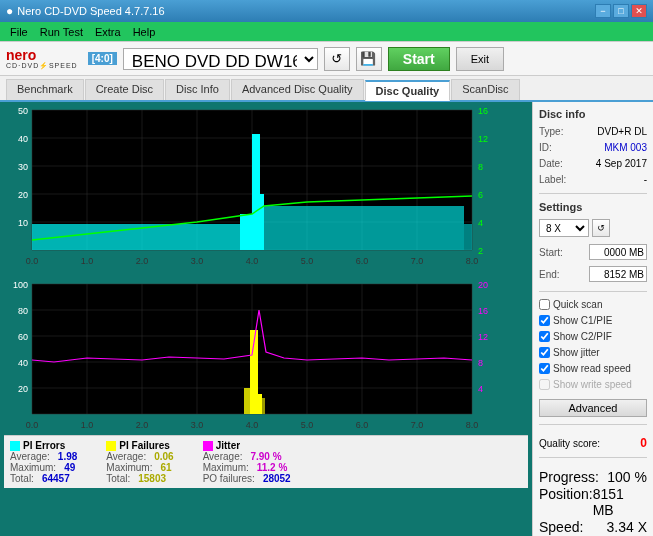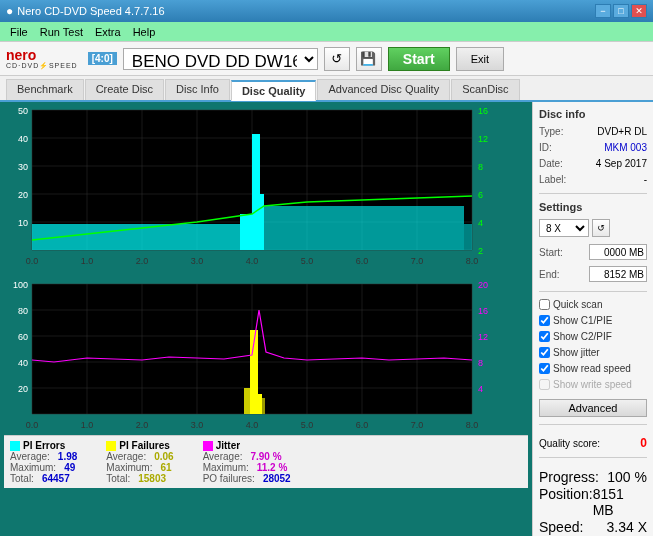--- a/index.html
+++ b/index.html
@@ -6,21 +6,21 @@
     body { width: 653px; height: 536px; font-family: 'Segoe UI', Tahoma, Arial, sans-serif; font-size: 11px; background: #f0f0f0; overflow: hidden; }
     
     
     .title-bar { background: linear-gradient(to bottom, #4a9fd4, #2d7db3); height: 22px; display: flex; align-items: center; justify-content: space-between; padding: 0 6px; color: white; font-size: 11px; }
     .title-bar-left { display: flex; align-items: center; gap: 4px; }
     .title-bar-controls { display: flex; gap: 2px; }
     .title-btn { width: 16px; height: 14px; background: #5aabde; border: 1px solid #2d7db3; color: white; font-size: 9px; display: flex; align-items: center; justify-content: center; cursor: pointer; }
     .title-btn.close { background: #e05050; }
     
     
-    .menu-bar { background: #86efac; height: 20px; display: flex; align-items: center; padding: 0 4px; border-bottom: 1px solid #ccc; }
+    .menu-bar { background: #22c55e; height: 20px; display: flex; align-items: center; padding: 0 4px; border-bottom: 1px solid #ccc; }
     .menu-item { padding: 2px 6px; font-size: 11px; cursor: pointer; color: #000; }
     
     
     .toolbar { background: #f5f5f5; border-bottom: 1px solid #ccc; padding: 3px 6px; display: flex; align-items: center; gap: 6px; height: 34px; }
     .drive-badge { background: #4a9fd4; color: white; padding: 1px 4px; font-size: 10px; font-weight: bold; }
     .drive-dropdown { border: 1px solid #aaa; padding: 2px 4px; font-size: 17px; background: white; width: 195px; height: 22px; }
     .toolbar-icon-btn { width: 26px; height: 24px; border: 1px solid #aaa; background: linear-gradient(to bottom, #fff, #e8e8e8); display: flex; align-items: center; justify-content: center; cursor: pointer; font-size: 13px; }
     .btn-start { background: linear-gradient(to bottom, #60d060, #40a840); color: white; border: 1px solid #2d8020; padding: 2px 14px; font-size: 14px; font-weight: bold; cursor: pointer; height: 24px; }
     .btn-exit { background: linear-gradient(to bottom, #f0f0f0, #d8d8d8); border: 1px solid #aaa; padding: 2px 14px; font-size: 11px; cursor: pointer; height: 24px; }
     
@@ -117,22 +117,22 @@
   <div class="toolbar-icon-btn" title="Refresh">↺</div>
   <div class="toolbar-icon-btn" title="Save">💾</div>
   <button class="btn-start">Start</button>
   <button class="btn-exit">Exit</button>
 </div>
 
 <div class="tabs">
   <div class="tab">Benchmark</div>
   <div class="tab">Create Disc</div>
   <div class="tab">Disc Info</div>
+  <div class="tab">Advanced Disc Quality</div>
   <div class="tab active">Disc Quality</div>
-  <div class="tab">Advanced Disc Quality</div>
   <div class="tab">ScanDisc</div>
 </div>
 
 <div class="main">
 
   <div class="chart-area">
 
     <div class="chart-top">
       <svg class="chart" width="490" height="170">
 

